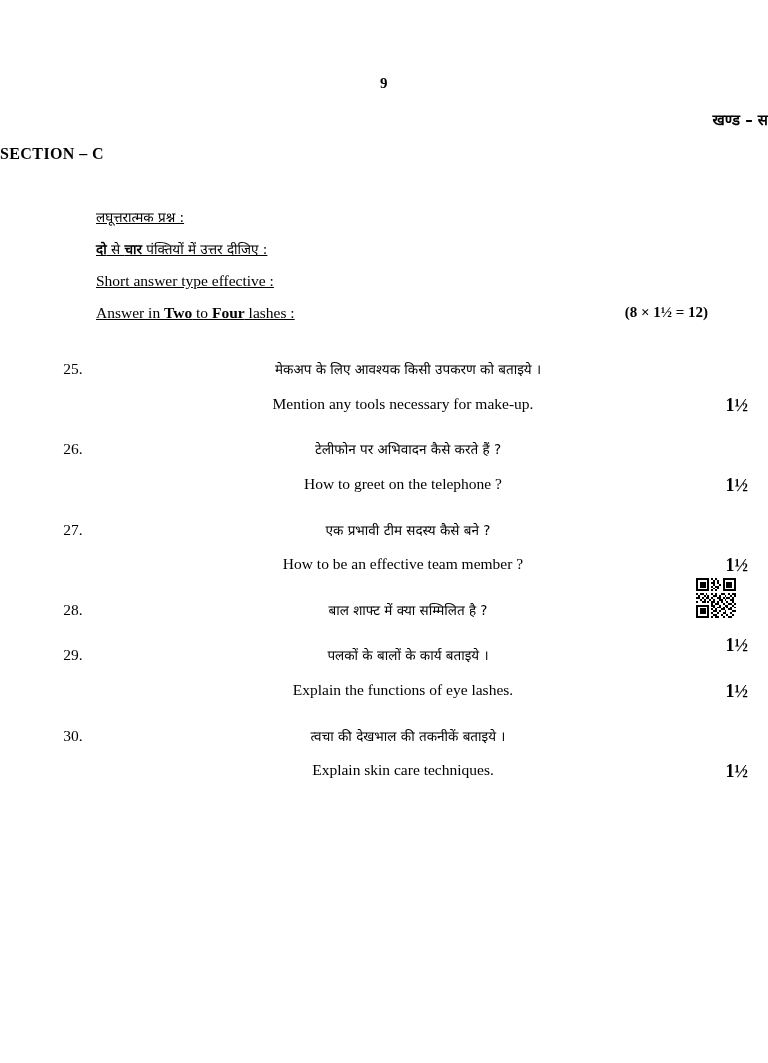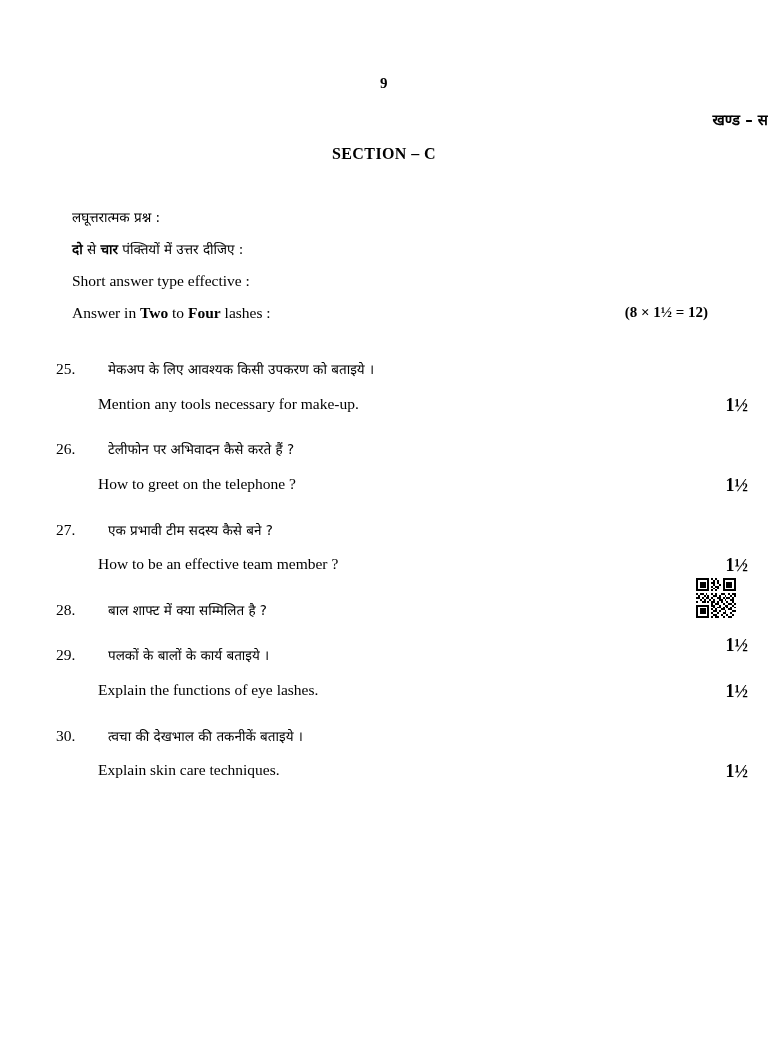--- a/index.html
+++ b/index.html
@@ -33,31 +33,32 @@
 
   .section-hi {
     text-align: right;
     font-weight: bold;
     font-size: 15px;
     margin-top: 17px;
     font-family: "DejaVu Sans", sans-serif;
   }
 
   .section-en {
-    text-align: center;
+    text-align: left;
     font-weight: bold;
     font-size: 16px;
     margin-top: 16px;
     letter-spacing: 0.4px;
   }
 
   .intro {
     margin-top: 45px;
-    padding-left: 72px;
+    padding-left: 96px;
     padding-right: 60px;
+    text-decoration: underline;
   }
   .intro-line {
     font-size: 15px;
     margin-bottom: 14px;
     position: relative;
   }
   .hi {
     font-family: "DejaVu Sans", sans-serif;
     font-size: 13.5px;
   }
@@ -78,20 +79,21 @@
   }
 
   .questions {
     margin-top: 38px;
   }
   .q {
     position: relative;
     padding-left: 58px;
     padding-right: 60px;
     margin-bottom: 26px;
+    text-align: center;
   }
   .q-num {
     position: absolute;
     left: 56px;
     top: 0;
     font-size: 15.5px;
     width: 34px;
   }
   .q-body {
     padding-left: 40px;

